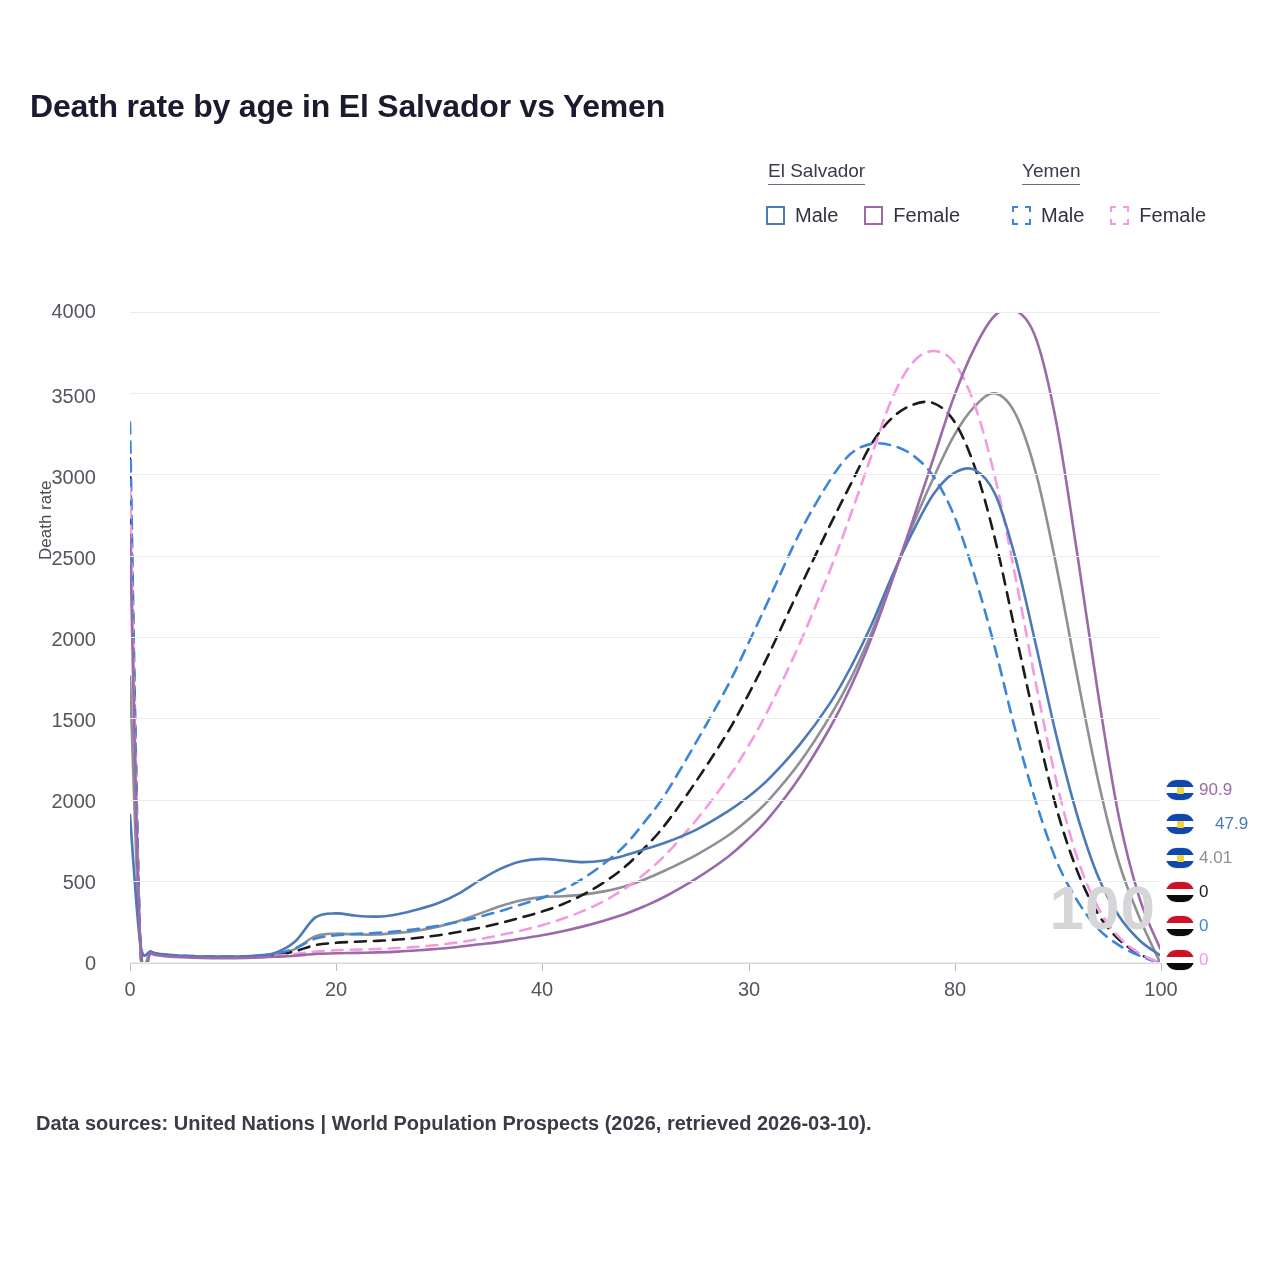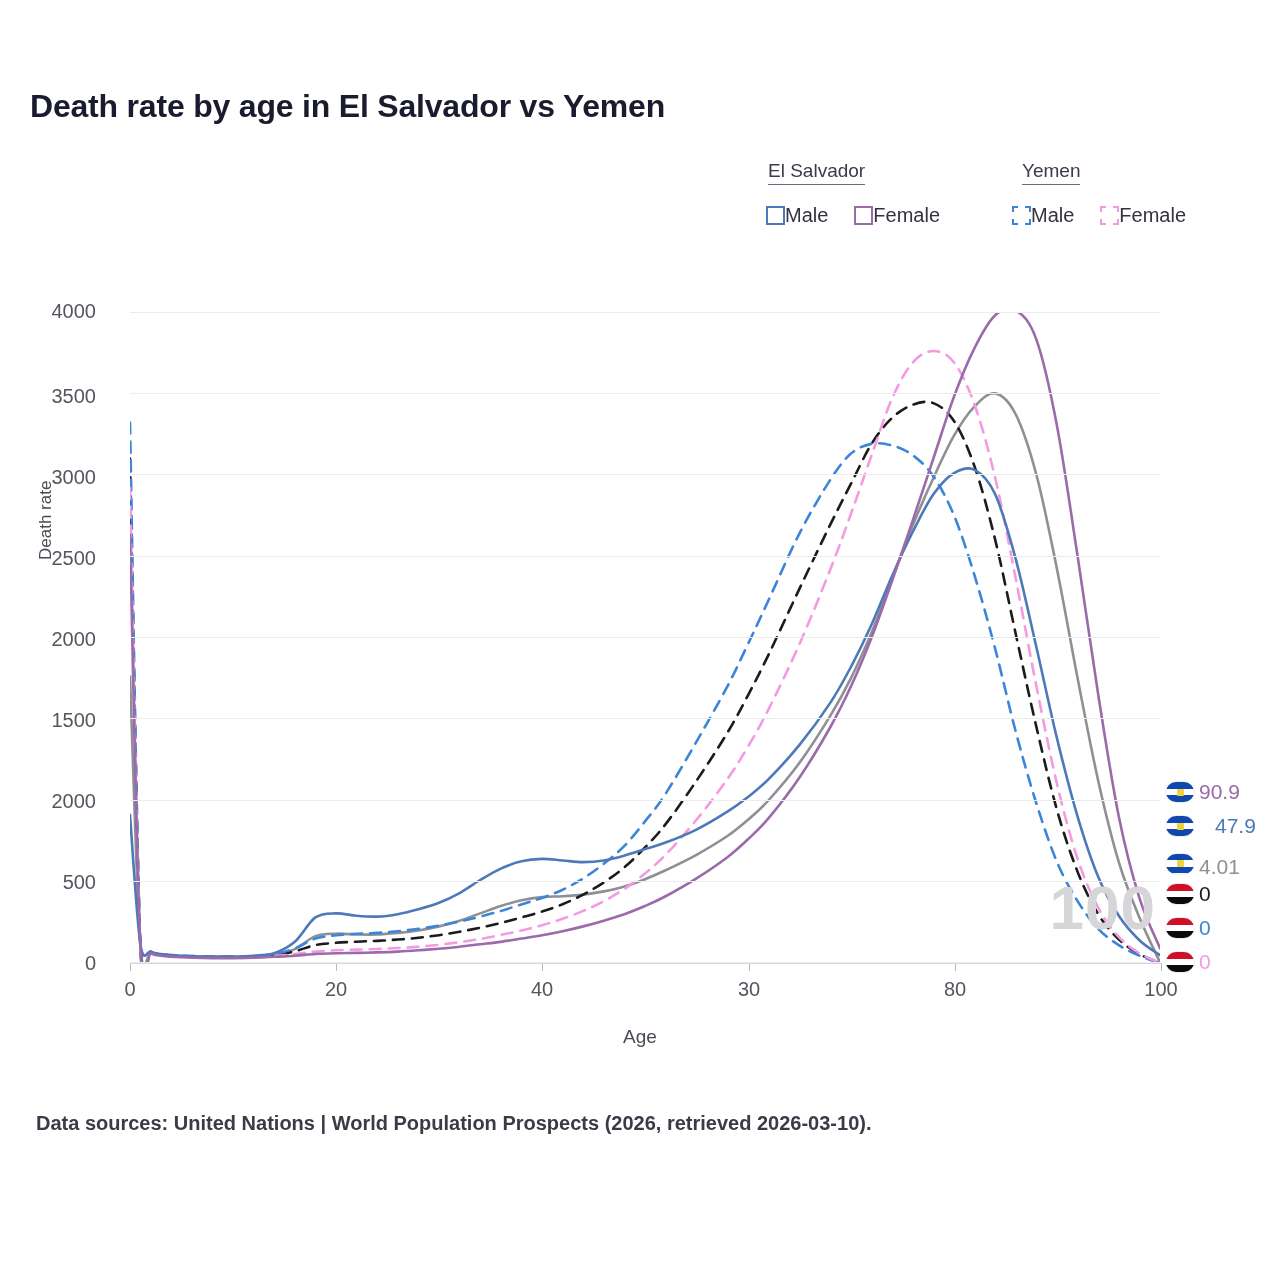--- a/index.html
+++ b/index.html
@@ -50,21 +50,21 @@
   .legend-row {
     position: absolute;
     top: 44px;
     display: flex;
     align-items: center;
     gap: 8px;
   }
   .legend-item {
     display: flex;
     align-items: center;
-    gap: 0;
+    gap: 10px;
     font-size: 20px;
     color: #33333f;
     white-space: nowrap;
   }
   .swatch {
     width: 19px;
     height: 19px;
     box-sizing: border-box;
     background: #ffffff;
   }
@@ -137,21 +137,21 @@
     transform: rotate(-90deg);
     transform-origin: left top;
     white-space: nowrap;
   }
   
   .annot {
     position: absolute;
     display: flex;
     align-items: center;
     gap: 5px;
-    font-size: 21px;
+    font-size: 17px;
     white-space: nowrap;
   }
   .flag {
     width: 28px;
     height: 20px;
     border-radius: 10px / 10px;
     overflow: hidden;
     position: relative;
     flex: 0 0 auto;
     box-shadow: 0 0 0 0.5px rgba(0,0,0,0.15);
@@ -269,21 +269,20 @@
   <div class="tick-mark-x" style="left:955px;"></div>
   <div class="tick-mark-x" style="left:1161px;"></div>
 
   <div class="xtick-label" style="left:110px; width:40px;">0</div>
   <div class="xtick-label" style="left:316px; width:40px;">20</div>
   <div class="xtick-label" style="left:522px; width:40px;">40</div>
   <div class="xtick-label" style="left:729px; width:40px;">30</div>
   <div class="xtick-label" style="left:935px; width:40px;">80</div>
   <div class="xtick-label" style="left:1141px; width:40px;">100</div>
 
-  <div class="axis-title-x">Age</div>
   <div class="axis-title-y">Death rate</div>
 
   <div class="watermark">100</div>
 
   <div class="annot" style="left:1166px; top:780px;">
     <span class="flag sv">
         <span class="band b1"></span>
         <span class="band b2"></span>
         <span class="band b3"></span>
         <span class="emblem"></span>
@@ -299,21 +298,21 @@
       </span>
     <span style="color:#4e79b8;">47.9</span>
   </div>
   <div class="annot" style="left:1166px; top:848px;">
     <span class="flag sv">
         <span class="band b1"></span>
         <span class="band b2"></span>
         <span class="band b3"></span>
         <span class="emblem"></span>
       </span>
-    <span style="color:#8f8f96;margin-top:7px;">4.01</span>
+    <span style="color:#8f8f96;">4.01</span>
   </div>
   <div class="annot" style="left:1166px; top:882px;">
     <span class="flag ye">
         <span class="band b1"></span>
         <span class="band b2"></span>
         <span class="band b3"></span>
       </span>
     <span style="color:#1b1b1b;">0</span>
   </div>
   <div class="annot" style="left:1166px; top:916px;">

